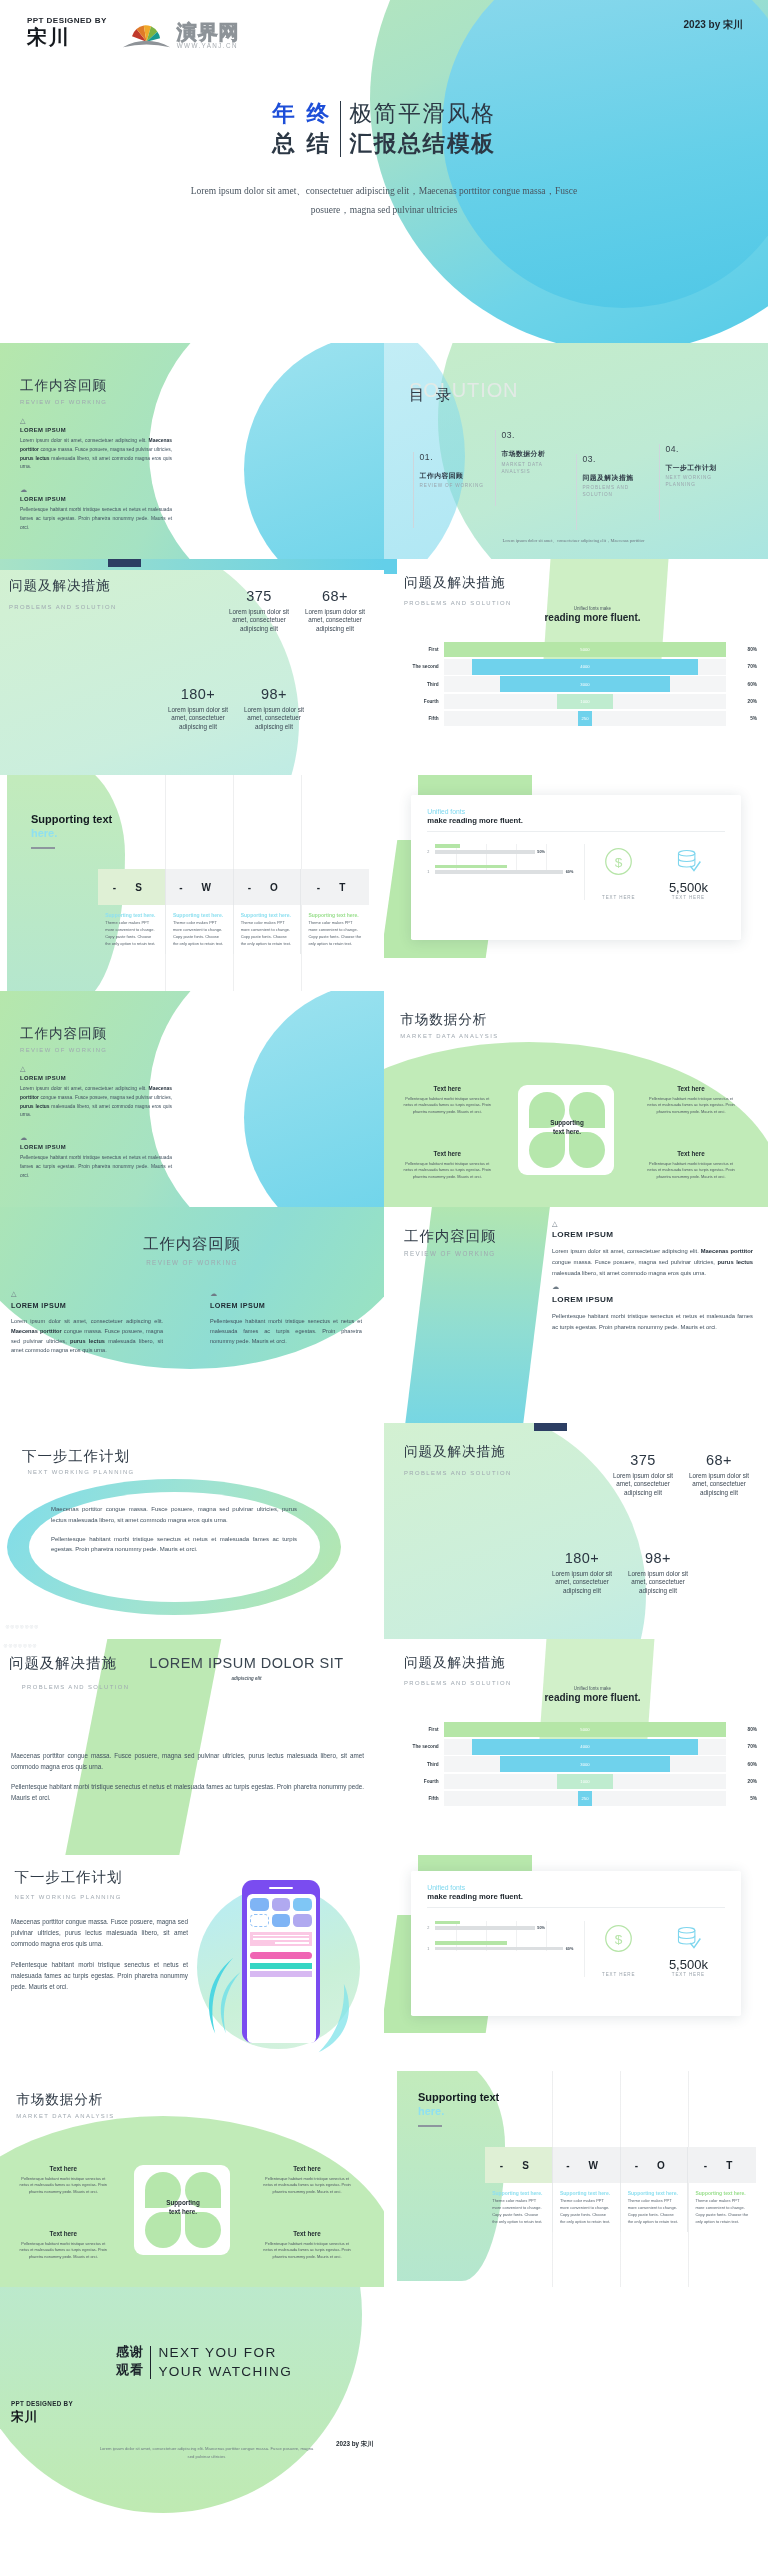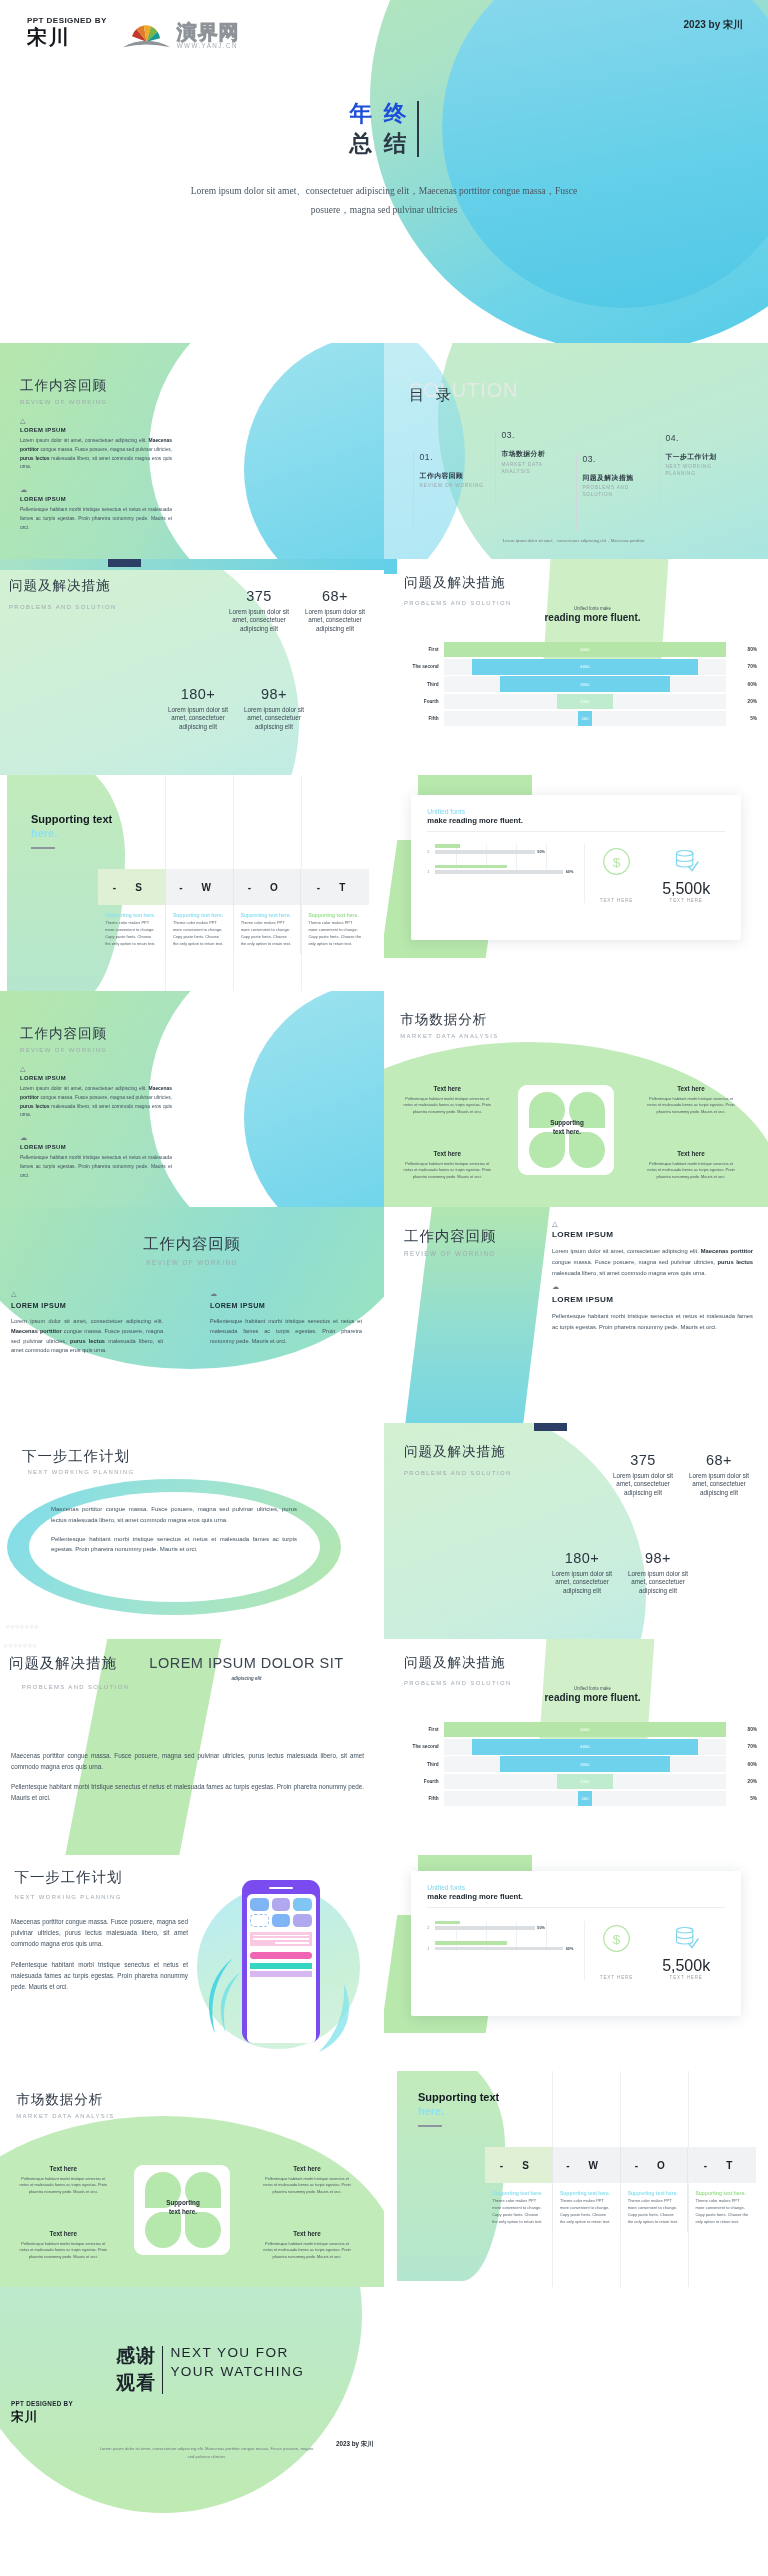--- a/index.html
+++ b/index.html
@@ -102,39 +102,39 @@
 
   
   .card{position:absolute;background:#fff;box-shadow:0 1.8px 12.7px rgba(40,60,80,.13);border-radius:1.8px}
   .card-h1{font-size:6.8px;color:#7fd8ef;font-weight:normal}
   .card-h2{font-size:7.7px;font-weight:bold;color:#1d252c;margin-top:0.9px}
   .card-rule{height:0.9px;background:#ebeef0;margin:6.3px 0 0}
   .mini-bar{height:3.6px;background:#b4e5a6}
   .mini-bar2{height:3.6px;background:#dcdfe1}
   .mini-pct{font-size:3.8px;font-weight:bold;color:#3c4854}
   .mini-cap{font-size:4.5px;letter-spacing:0.9px;color:#9aa3ab;text-align:center}
-  .mini-val{font-size:16px;color:#222b33;text-align:left}
+  .mini-val{font-size:13px;color:#222b33;text-align:left}
 
   
   .md-cell{text-align:center}
   .md-h{font-size:6.3px;font-weight:bold;color:#1f282f}
   .md-p{font-size:3.9px;line-height:1.75;color:#4d5860;margin-top:3.6px}
   .md-center{font-size:6.3px;font-weight:bold;color:#1f282f;text-align:center;line-height:1.5}
 
   
   .phone{position:absolute;border-radius:11px;background:#7a4cf0;padding:7.2px 4.5px}
   .phone-scr{background:#fff;border-radius:5.4px;height:100%;padding:4.5px 3.6px}
   .ap{border-radius:4.5px;height:12.7px}
 
   
   .closing{position:relative;width:768px;height:226px;overflow:hidden}
   .close-blob{position:absolute;left:-36px;top:-172px;width:398px;height:398px;border-radius:50%;
     background:linear-gradient(180deg,#b9e9e0 0%,#bfeab2 100%)}
   .close-wrap{position:absolute;left:116px;top:56px;display:flex;align-items:stretch;z-index:3}
-  .close-cn{font-size:19px;font-weight:bold;line-height:1.42;color:#1d252c;letter-spacing:0.9px;padding-right:6.3px;text-align:center}
+  .close-cn{font-size:13px;font-weight:bold;line-height:1.42;color:#1d252c;letter-spacing:0.9px;padding-right:6.3px;text-align:center}
   .close-bar{width:1.1px;background:#1d252c;margin:2.7px 0}
   .close-en{font-size:13.6px;line-height:1.42;color:#1d252c;letter-spacing:1.4px;padding-left:7.2px}
   .close-lead{position:absolute;left:98px;top:158px;width:217px;text-align:center;font-size:4.2px;
     line-height:1.8;color:#6d7a80;z-index:3}
   .foot-by{position:absolute;left:11px;top:2400px;font-size:6.3px;font-weight:bold;color:#1d252c;letter-spacing:0.3px}
   .foot-name{position:absolute;left:11px;top:2409px;font-size:12.7px;font-weight:bold;color:#14181d;letter-spacing:0.9px}
   .foot-year{position:absolute;left:336px;top:2440px;font-size:6.3px;font-weight:bold;color:#1d252c}
   .dots{position:absolute;font-size:4.5px;color:#d8dde1;letter-spacing:0.9px}
 </style>
 </head>
@@ -172,20 +172,24 @@
         </div>
       </div>
 
       <div class="cover-title">
         <div class="ct-wrap">
           <div class="ct-left">
             <div class="l1">年 终</div>
             <div class="l2">总 结</div>
           </div>
           <div class="ct-bar"></div>
+          <div class="ct-right">
+            <div class="r1">极简平滑风格</div>
+            <div class="r2">汇报总结模板</div>
+          </div>
         </div>
       </div>
 
       <div class="cover-lead">Lorem ipsum dolor sit amet、consectetuer adipiscing elit，Maecenas porttitor congue massa，Fusce posuere，magna sed pulvinar ultricies</div>
     </div>
   </div>
 
   <div class="grid">
 
     <div class="slide">
@@ -226,21 +230,21 @@
         <div class="toc-it" style="left:89px;top:3.6px;width:78px">
           <div class="toc-num">03.</div>
           <div class="toc-cn2">市场数据分析</div>
           <div class="toc-en">MARKET DATA ANALYSIS</div>
         </div>
         <div class="toc-it" style="left:170px;top:27px;width:74px">
           <div class="toc-num">03.</div>
           <div class="toc-cn2">问题及解决措施</div>
           <div class="toc-en">PROBLEMS AND SOLUTION</div>
         </div>
-        <div class="toc-it" style="left:253px;top:6px;width:78px">
+        <div class="toc-it" style="left:253px;top:17px;width:78px">
           <div class="toc-num">04.</div>
           <div class="toc-cn2">下一步工作计划</div>
           <div class="toc-en">NEXT WORKING PLANNING</div>
         </div>
       </div>
       <div style="position:absolute;left:36px;top:195px;width:307px;text-align:center;font-family:'Liberation Serif',serif;font-size:4.5px;color:#6d7883;z-index:3">Lorem ipsum dolor sit amet、consectetuer adipiscing elit，Maecenas porttitor</div>
     </div>
 
     <div class="slide">
       <div class="wave-g" style="left:-81px;top:-27px;width:380px;height:380px;opacity:.6"></div>

